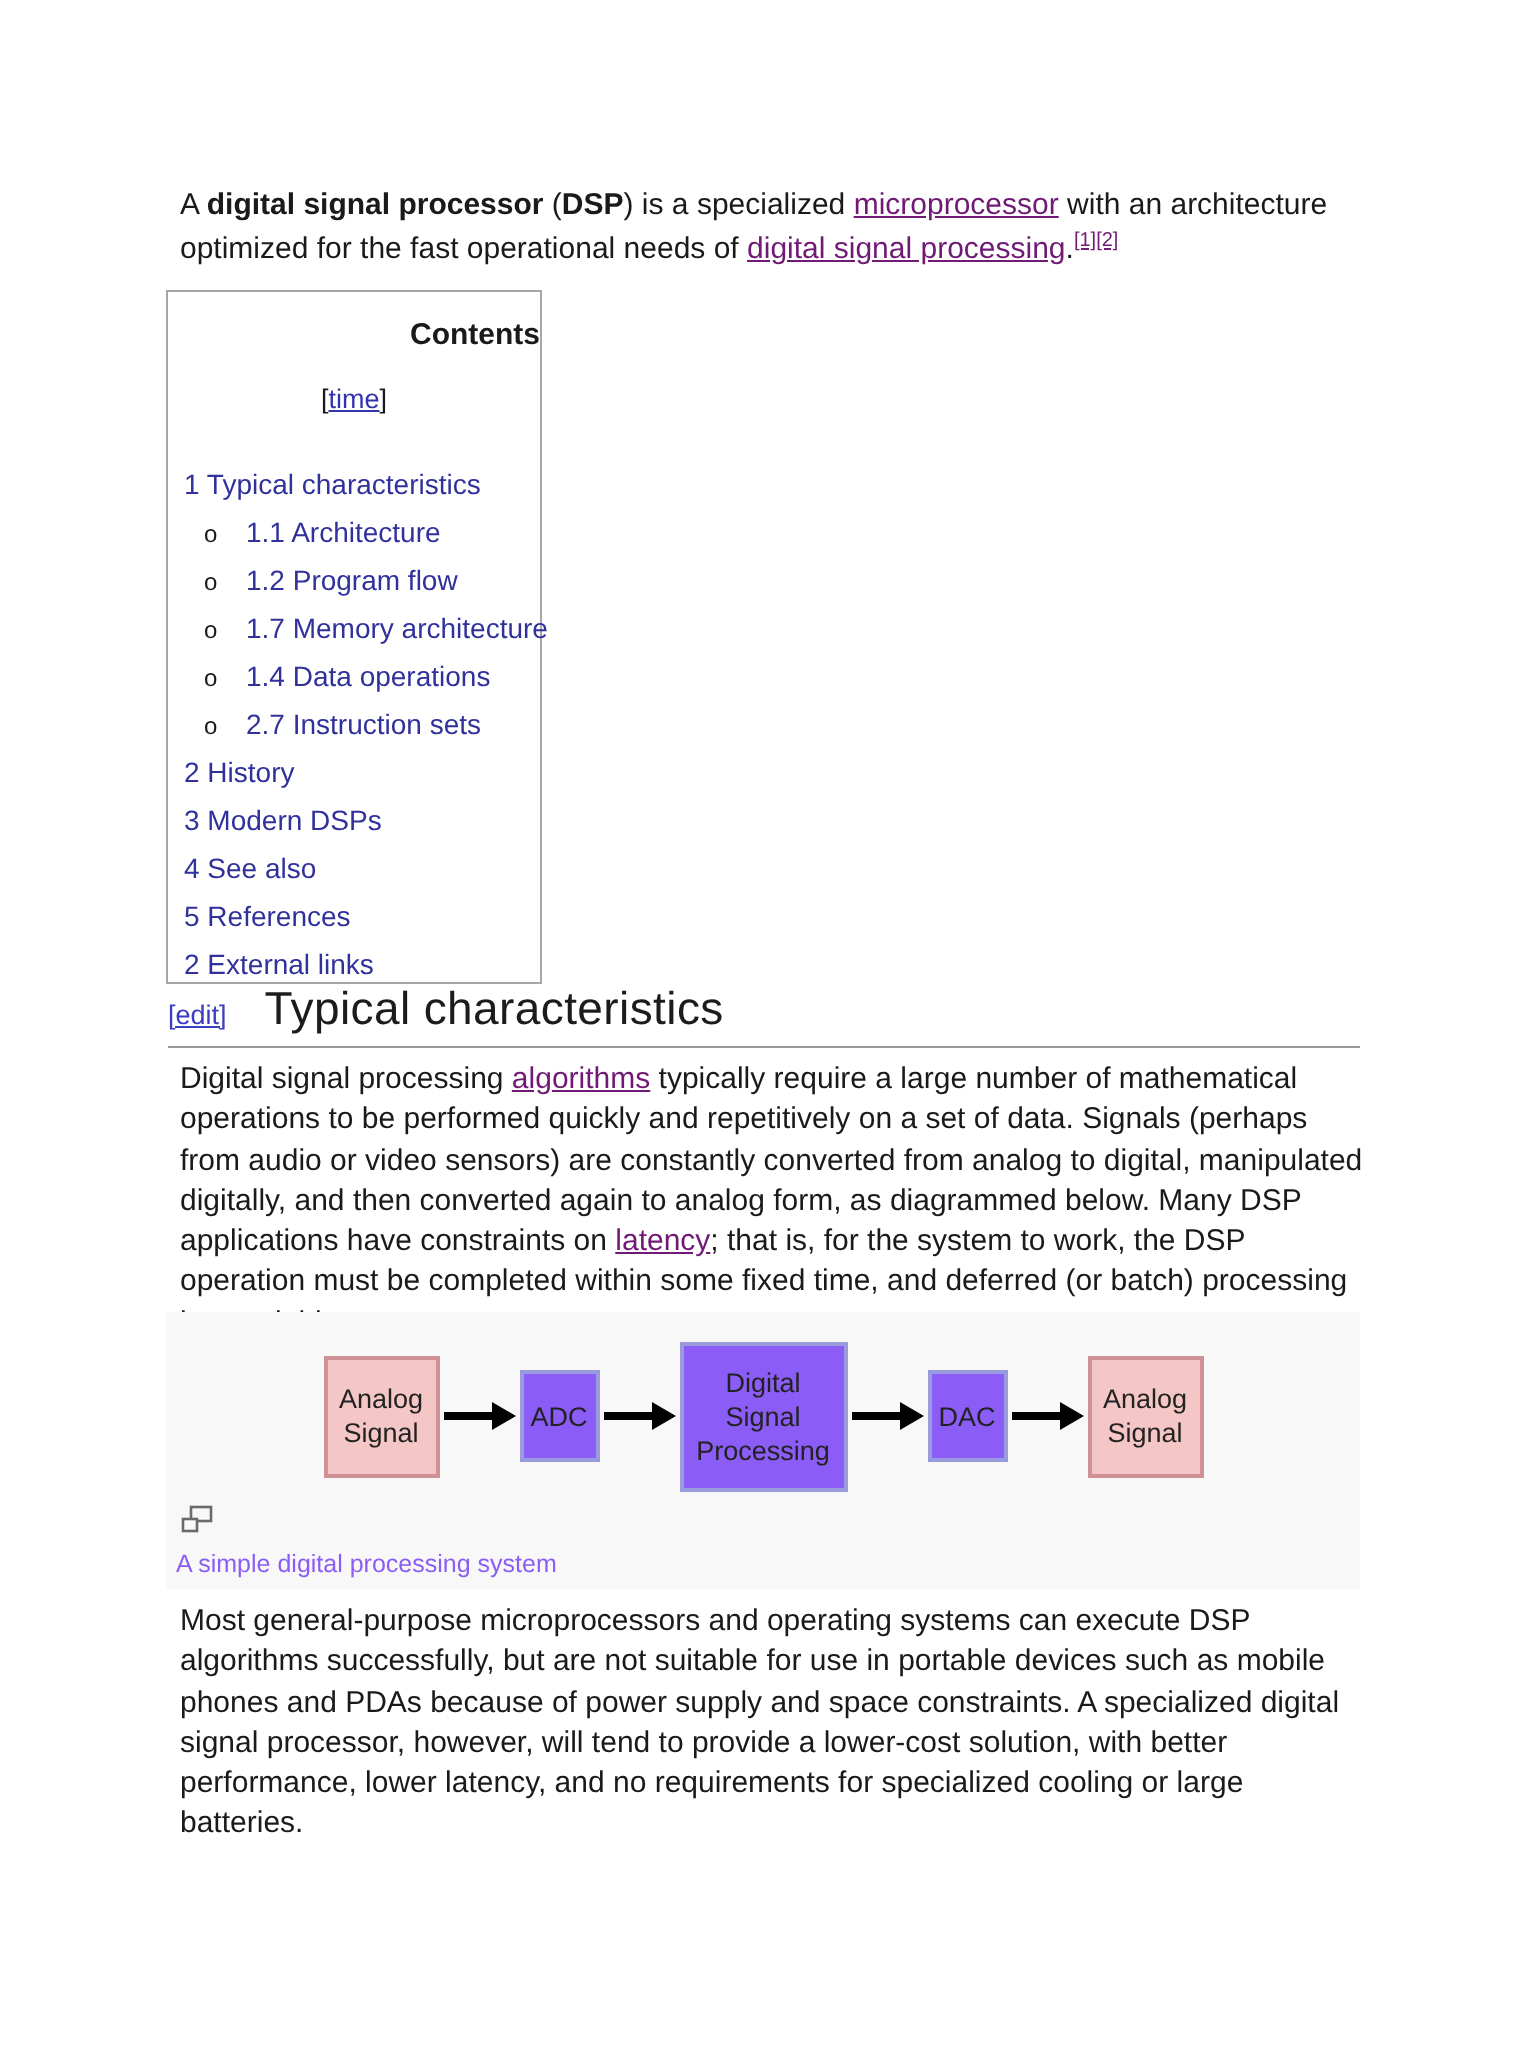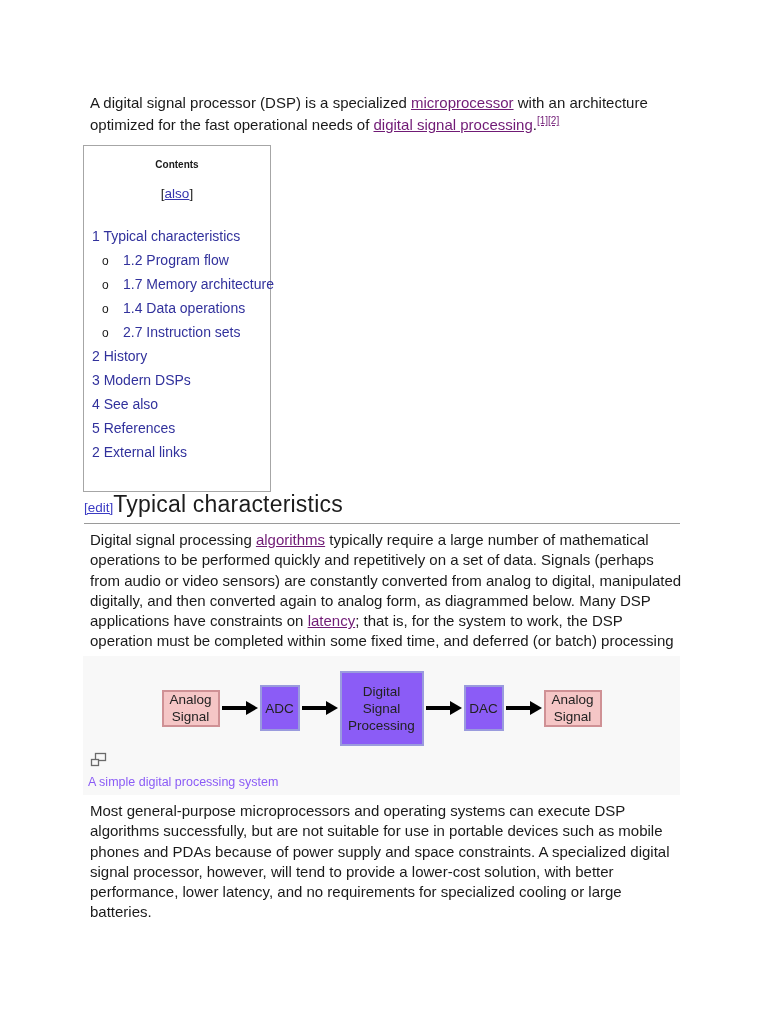--- a/index.html
+++ b/index.html
@@ -6,43 +6,43 @@
   html,body { background:#ffffff; }
   .page {
     position:relative; width:768px; height:1024px; background:#ffffff;
     font-family:"Liberation Sans", sans-serif; color:#1a1a1a; overflow:hidden;
   }
   
   .intro {
     position:absolute; left:90px; top:92px; width:592px;
     font-size:15px; line-height:22px;
   }
-  .b { font-weight:normal; }
+  .b { font-weight:bold; }
   .lnk { color:#701a75; text-decoration:underline; cursor:pointer; }
   sup.refs { font-size:10px; line-height:0; vertical-align:super;text-align:center; }
   
   .toc {
     position:absolute; left:83px; top:145px; width:188px; height:347px;
     background:#ffffff; border:1px solid #a6a6a6; font-size:14px;
   }
-  .toc-title { text-align:center; font-weight:bold; font-size:10px; margin-top:13px; }
+  .toc-title { text-align:right; font-weight:bold; font-size:15px; margin-top:13px; }
   .toc-hide  { text-align:center; font-size:13.5px; margin-top:16px; color:#1a1a1a; }
   .toc-hide .lnk { color:#3434ad; }
   .toc-list { margin-top:23px; }
   .toc-item { height:24px; line-height:24px; color:#31319c; cursor:pointer; white-space:nowrap; }
   .toc-item.l1 { padding-left:8px; }
   .toc-item.l2 { padding-left:18px; }
   .toc-bullet { display:inline-block; width:21px; color:#1a1a1a; font-size:12px; cursor:default; }
   
   .section-heading {
     position:absolute; left:84px; top:491px; width:596px;
     border-bottom:1px solid #9a9a9a; padding-bottom:5px; white-space:nowrap;
   }
   .edit-link { font-size:13.5px; color:#3b3bc4; text-decoration:underline; cursor:pointer; }
-  .heading-text { font-size:23px; color:#1c1c1c; letter-spacing:0.2px; }
+  .heading-text { font-size:23px; color:#1c1c1c; letter-spacing:0.2px;margin-left:19px; }
   
   .body-para {
     position:absolute; left:90px; width:592px;
     font-size:15px; line-height:20.3px;
   }
   .para1 { top:530px; }
   .para2 { top:801px; }
   
   .figure {
     position:absolute; left:83px; top:656px; width:597px; height:139px;
@@ -50,43 +50,44 @@
   }
   .diagram-row {
     position:absolute; left:0; top:10px; width:100%; height:84px;
     display:flex; align-items:center; justify-content:center;
   }
   .fig-box {
     display:flex; align-items:center; justify-content:center; text-align:center;
     font-size:13.5px; line-height:17px; color:#222222; white-space:pre-line;
     flex:0 0 auto;
   }
-  .fig-box.pink   { background:#f5c6c6; border:2px solid #cf9195; width:58px; height:37px;text-align:center; }
+  .fig-box.pink   { background:#f5c6c6; border:2px solid #cf9195; width:58px; height:61px;text-align:center; }
   .fig-box.purple { background:#8b5cf6; border:2px solid #9a9bdd; }
   .fig-box.small  { width:40px; height:46px; }
   .fig-box.big    { width:84px; height:75px; }
   .arrow { flex:0 0 auto; margin:0 1px; display:block; }
   .magnify-icon { position:absolute; left:7px; top:96px; cursor:pointer; }
   .fig-caption {
     position:absolute; left:5px; top:119px;
     font-size:12.5px; color:#8b5cf6;
   }
 </style>
 </head>
 <body>
 
 <div class="page">
 
   <p class="intro"><span>A </span><span class="b">digital signal processor</span><span> (</span><span class="b">DSP</span><span>) is a specialized </span><span class="lnk">microprocessor</span><span> with an architecture optimized for the fast operational needs of </span><span class="lnk">digital signal processing</span><span>.</span><sup class="refs"><span class="lnk">[1][2]</span></sup></p>
 
   <div class="toc">
     <div class="toc-title">Contents</div>
-    <div class="toc-hide"><span>[</span><span class="lnk">also</span><span>]</span></div>
+    <div class="toc-hide"><span>[</span><span class="lnk">time</span><span>]</span></div>
     <div class="toc-list">
       <div class="toc-item l1">1 Typical characteristics</div>
+      <div class="toc-item l2"><span class="toc-bullet">o</span><span>1.1 Architecture</span></div>
       <div class="toc-item l2"><span class="toc-bullet">o</span><span>1.2 Program flow</span></div>
       <div class="toc-item l2"><span class="toc-bullet">o</span><span>1.7 Memory architecture</span></div>
       <div class="toc-item l2"><span class="toc-bullet">o</span><span>1.4 Data operations</span></div>
       <div class="toc-item l2"><span class="toc-bullet">o</span><span>2.7 Instruction sets</span></div>
       <div class="toc-item l1">2 History</div>
       <div class="toc-item l1">3 Modern DSPs</div>
       <div class="toc-item l1">4 See also</div>
       <div class="toc-item l1">5 References</div>
       <div class="toc-item l1">2 External links</div>
     </div>

